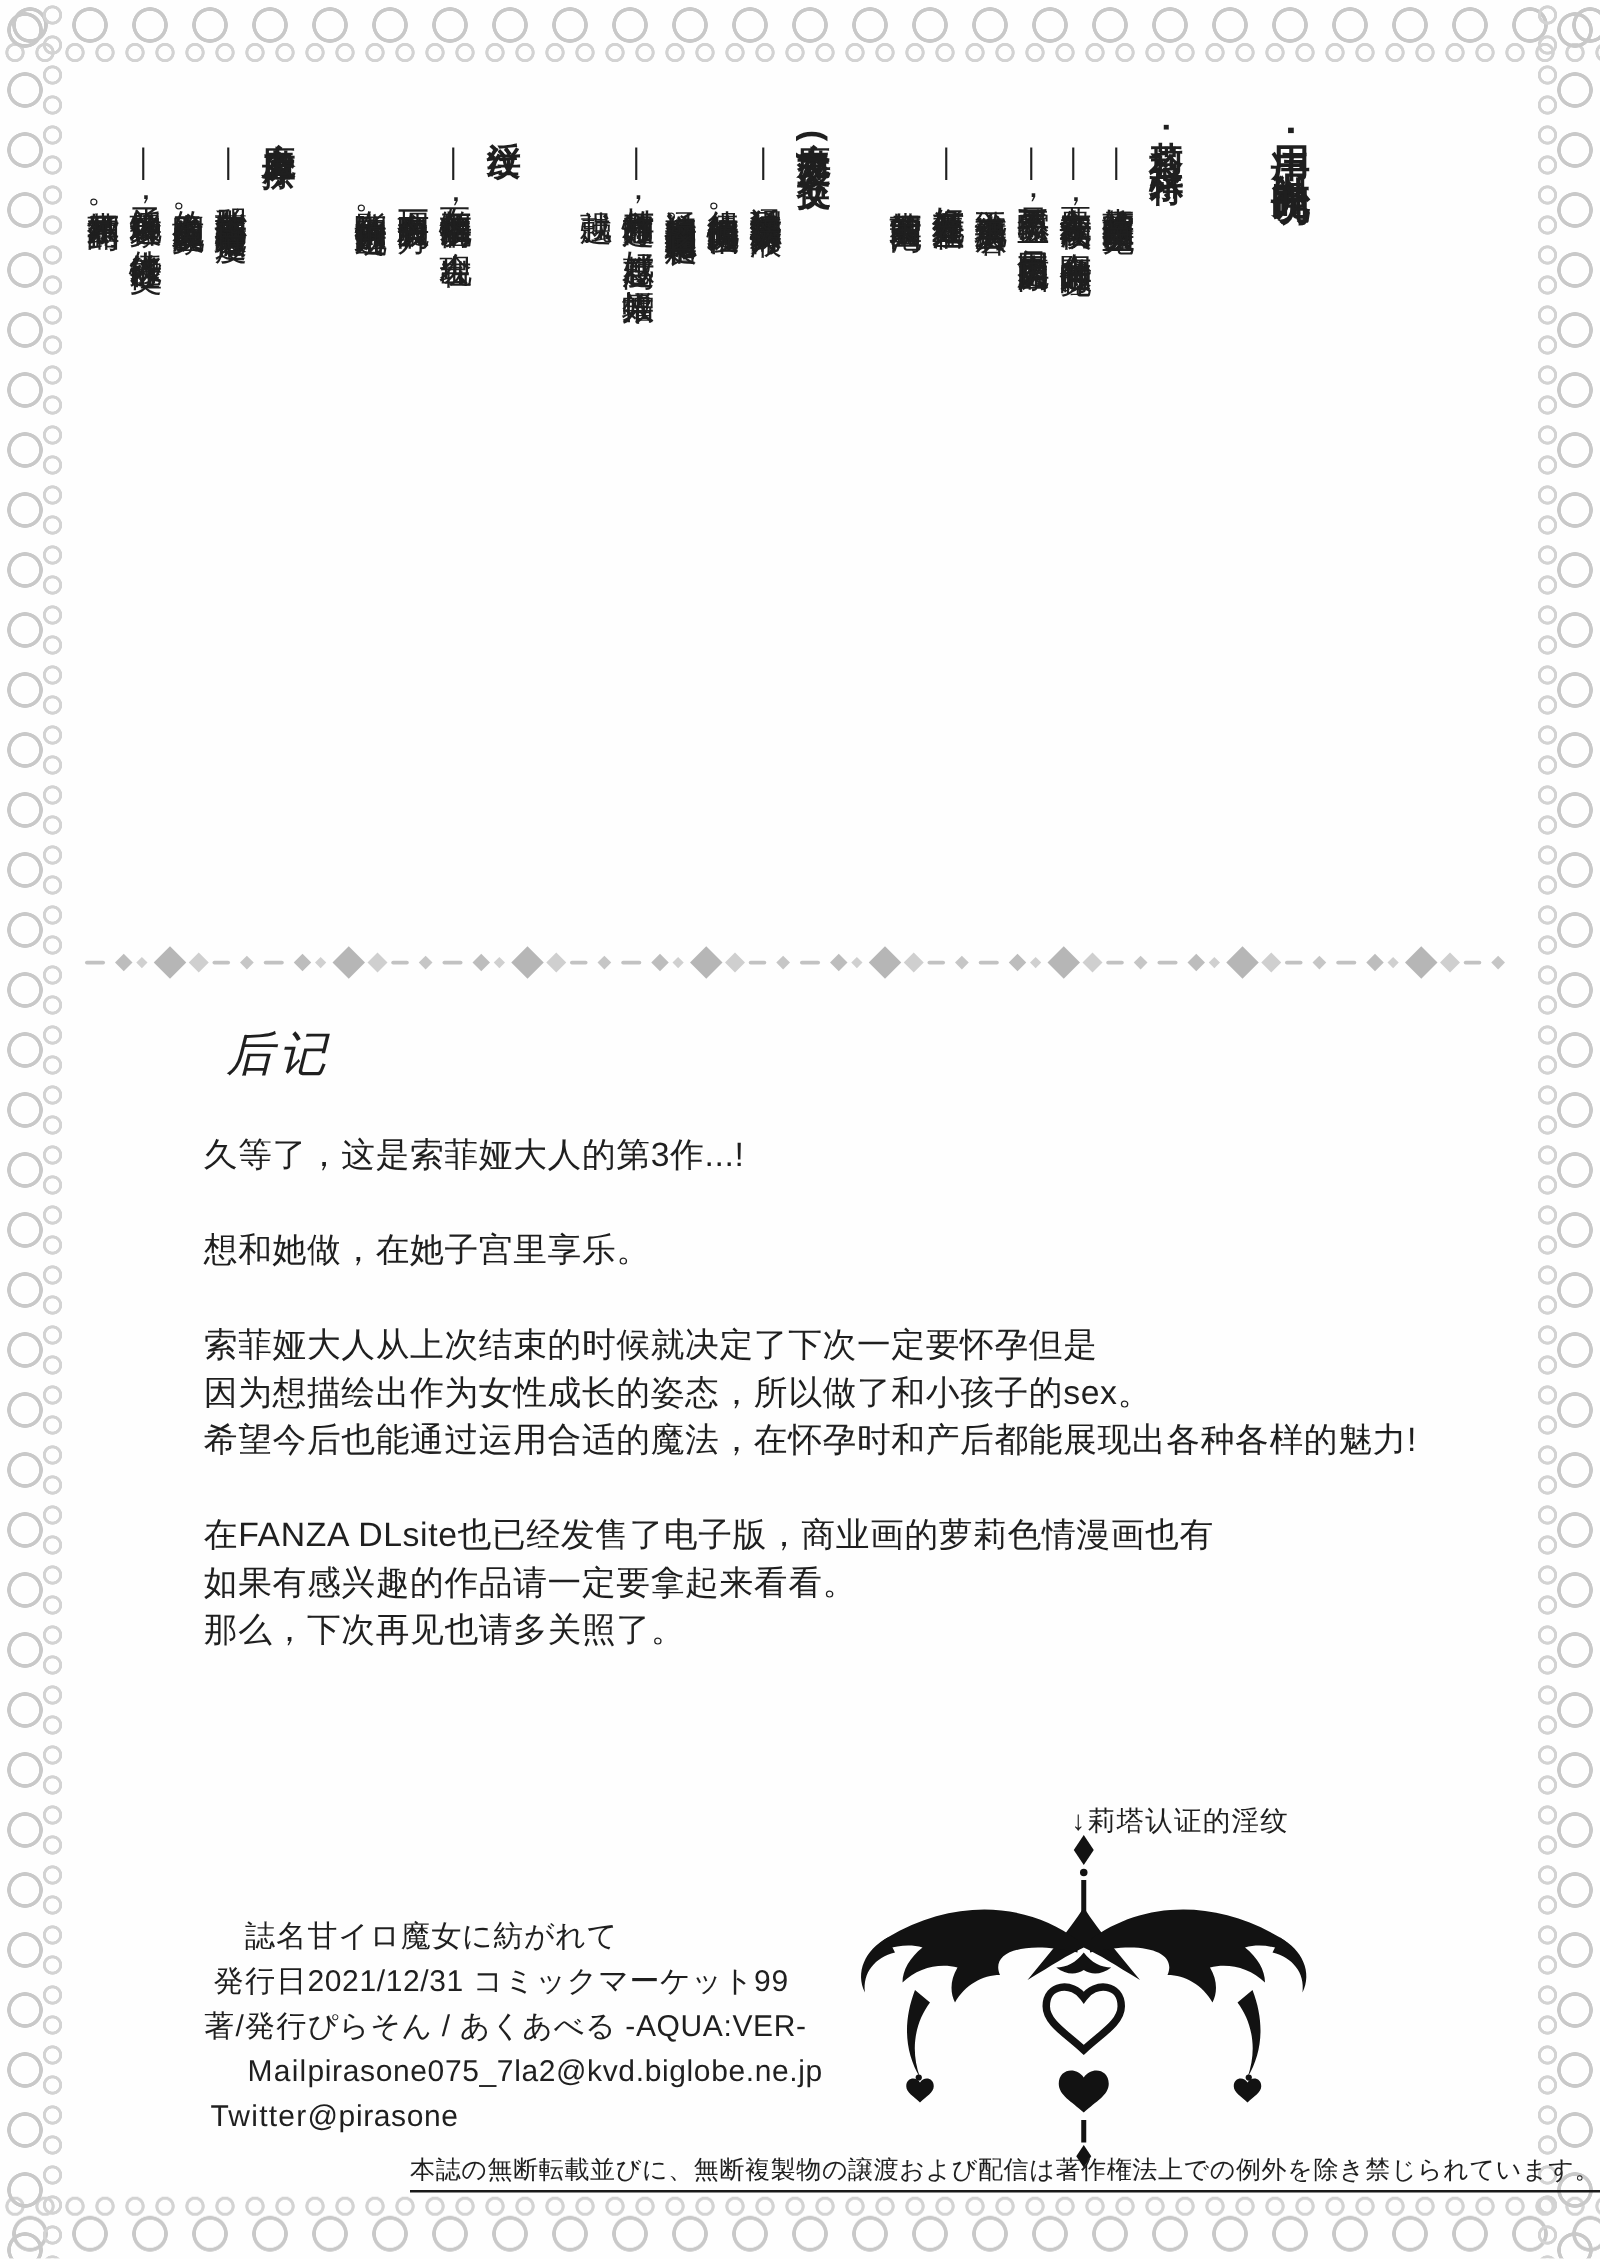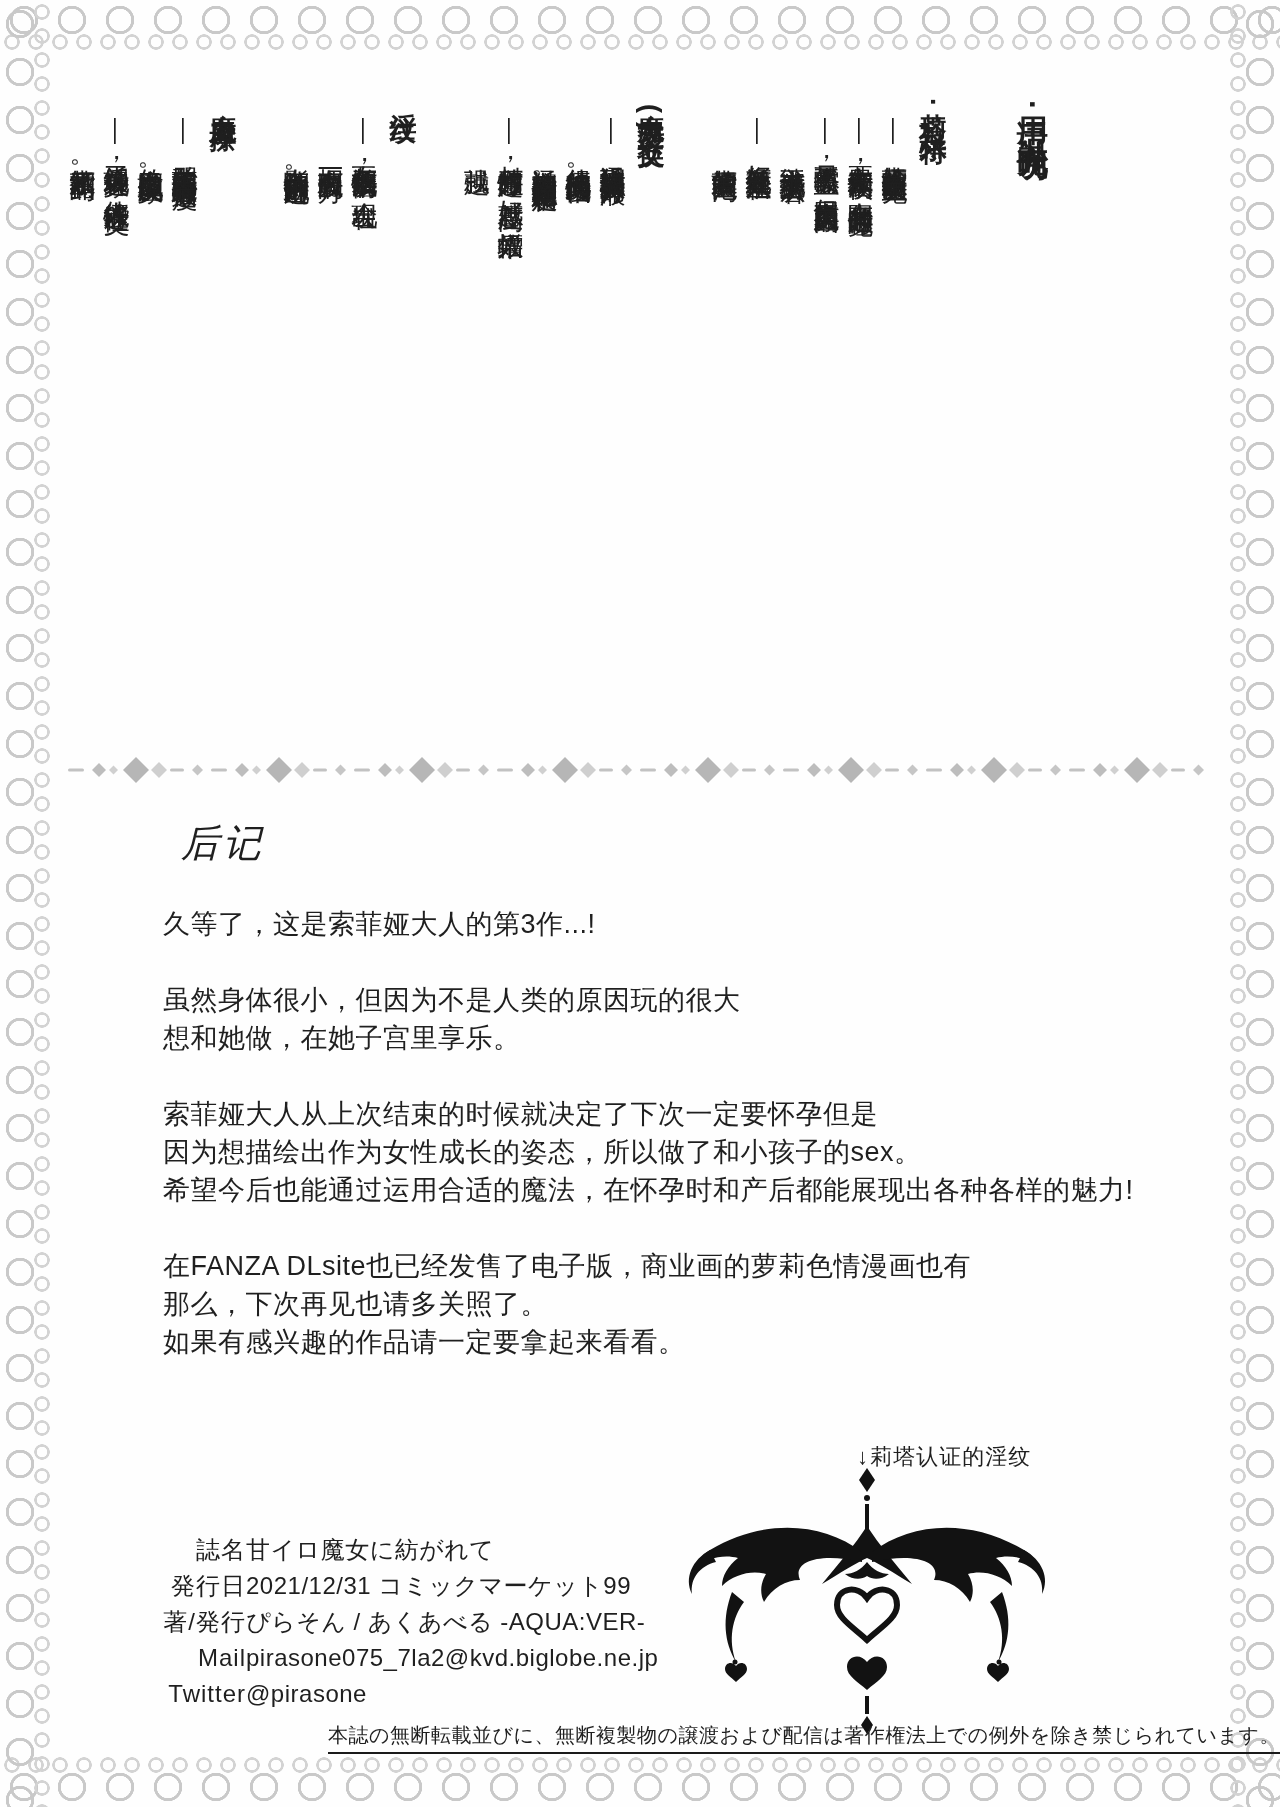--- a/index.html
+++ b/index.html
@@ -140,32 +140,31 @@
       <use href="#dvm" x="1001"></use>
   </svg>
 
   <section class="afterword">
     <h2 class="aw-heading">后记</h2>
 
     <div class="aw-para">
       <p>久等了，这是索菲娅大人的第3作...!</p>
     </div>
     <div class="aw-para">
-      <p>虽然身体很小，但因为不是人类的原因玩的很大</p>
       <p>想和她做，在她子宫里享乐。</p>
     </div>
     <div class="aw-para">
       <p>索菲娅大人从上次结束的时候就决定了下次一定要怀孕但是</p>
       <p>因为想描绘出作为女性成长的姿态，所以做了和小孩子的sex。</p>
       <p>希望今后也能通过运用合适的魔法，在怀孕时和产后都能展现出各种各样的魅力!</p>
     </div>
     <div class="aw-para">
       <p>在FANZA DLsite也已经发售了电子版，商业画的萝莉色情漫画也有</p>
+      <p>如果有感兴趣的作品请一定要拿起来看看。</p>
       <p>那么，下次再见也请多关照了。</p>
-      <p>如果有感兴趣的作品请一定要拿起来看看。</p>
     </div>
   </section>
 
   <div class="tattoo-caption">↓莉塔认证的淫纹</div>
 
   <svg class="tattoo" viewBox="0 0 390 280" width="390" height="280" aria-hidden="true">
     <g fill="#121212">
       <path d="M195 2 l8 12 -8 12 -8 -12 Z"></path>
       <circle cx="195" cy="32" r="3"></circle>
       <rect x="193" y="38" width="4" height="26"></rect>

